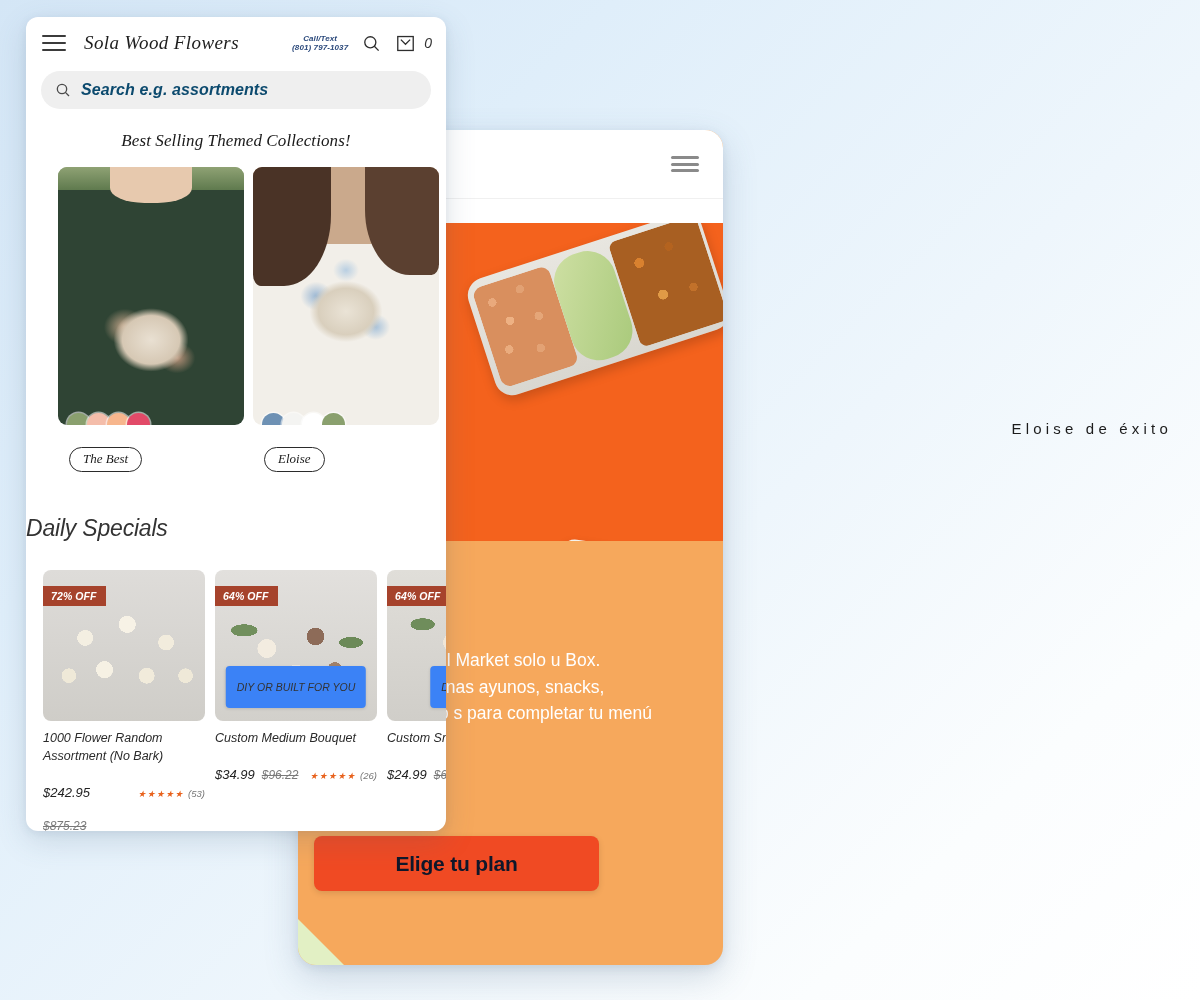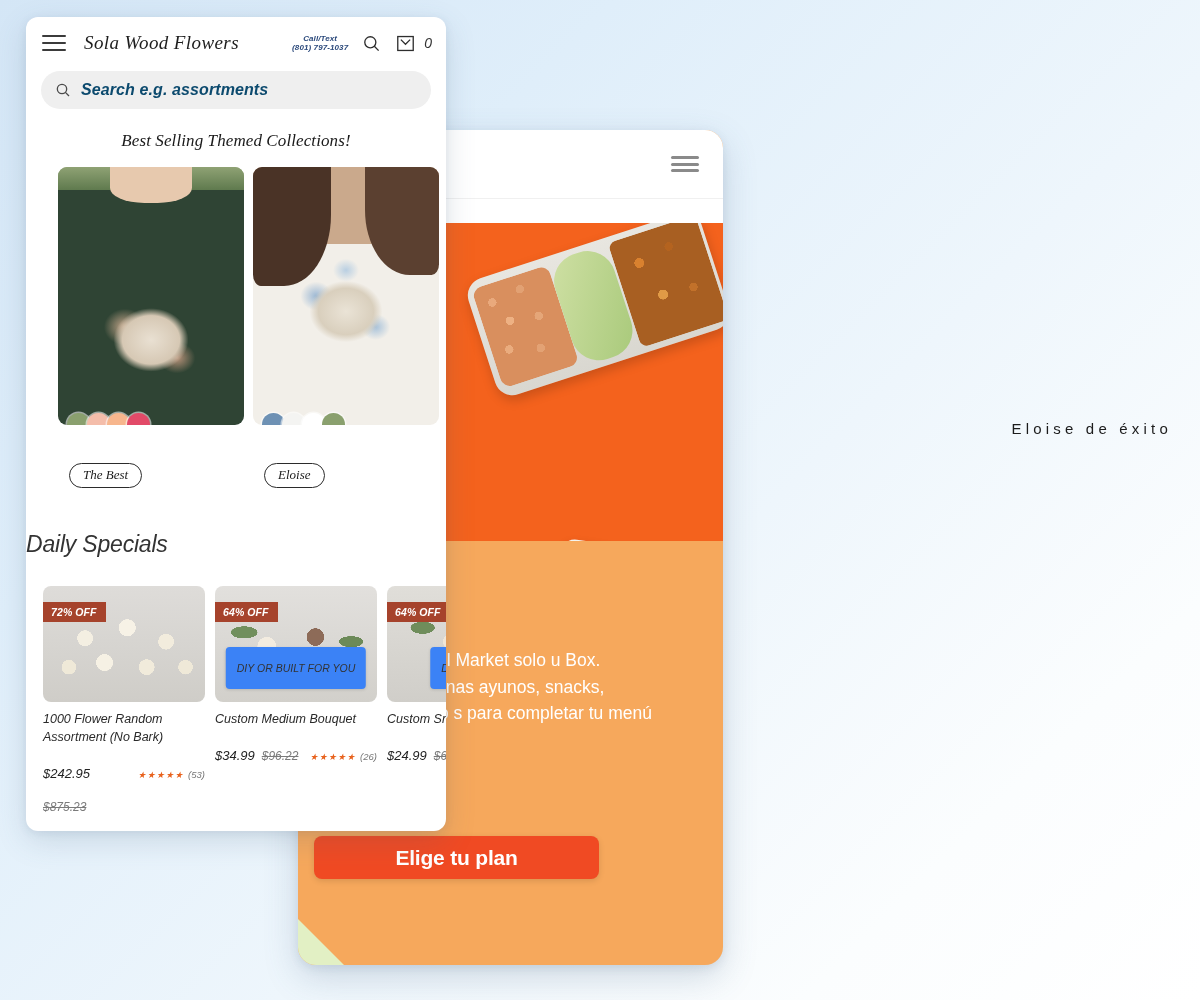--- a/index.html
+++ b/index.html
@@ -43,31 +43,31 @@
     text-align:center; font-family:"Liberation Serif", serif; font-size:17px;
     color:#1a1a1a; margin-top:22px; letter-spacing:.1px;
   }
   #collections-row{ display:flex; gap:9px; padding:0 0 0 32px; margin-top:16px; }
   .coll-card{ flex:0 0 186px; position:relative; }
   .coll-img{ width:186px; height:258px; border-radius:9px; overflow:hidden; position:relative; }
   .coll-dots{ position:absolute; left:9px; bottom:-11px; display:flex; }
   .coll-dots span{ width:23px; height:23px; border-radius:50%; margin-right:-3px; display:block;
       box-shadow:0 0 0 1.5px rgba(255,255,255,.55);}
   .coll-label{
-    display:inline-block; margin-top:38px; margin-left:11px; padding:3px 13px 4px;
+    display:inline-block; margin-top:22px; margin-left:11px; padding:3px 13px 4px;
     border:1.2px solid #2b2b2b; border-radius:13px;
     font-family:"Liberation Serif", serif; font-size:13px; color:#1b1b1b;
   }
 
   #specials-title{
     font-size:23px; color:#333; margin-top:43px; font-weight:400; letter-spacing:-.2px;
   }
   #specials-row{ display:flex; gap:10px; padding-left:17px; margin-top:28px;}
   .prod-card{ flex:0 0 162px; }
-  .prod-img{ width:162px; height:116px; border-radius:8px; position:relative; overflow:hidden; }
+  .prod-img{ width:162px; height:151px; border-radius:8px; position:relative; overflow:hidden; }
   .prod-badge{
     position:absolute; left:0; top:16px; background:#a6432c; color:#fff;
     font-size:10.5px; font-weight:bold; padding:4px 9px 4px 8px; letter-spacing:.1px;
   }
   .prod-diy{
     position:absolute; left:50%; transform:translateX(-50%); bottom:13px; background:#3b82f6;
     font-size:10.5px; color:#333; padding:15px 11px; border-radius:4px; white-space:nowrap;
     box-shadow:0 1px 3px rgba(0,0,0,.12);
   }
   .prod-title{ font-size:12.5px; color:#2a2a2a; margin-top:9px; line-height:1.42;}
@@ -89,23 +89,23 @@
   #mk-logo{ width:46px; height:46px; border:3px solid #f0732a; border-radius:13px;
             display:flex; align-items:center; justify-content:center; }
   #mk-burger{ margin-left:auto; width:28px; height:16px; display:flex; flex-direction:column; justify-content:space-between;}
   #mk-burger i{ height:3px; background:#8a8a8a; border-radius:2px; display:block;}
   #mk-subbar{ height:25px; background:#fff; border-top:1px solid #f0f0f0;}
   #mk-hero{ height:318px; position:relative; overflow:hidden; background:#f4621d;}
   #mk-body{ padding:42px 30px 0 30px; position:relative;}
   #mk-heading{ font-size:46px; font-weight:bold; color:#fff; line-height:1; letter-spacing:-1px;}
   #mk-para{ font-size:17.5px; color:#ffffff; line-height:1.52; margin-top:18px; max-width:330px;}
   #mk-cta{
-    position:absolute; left:16px; top:706px; width:285px; height:43px; background:#f04a23;
+    position:absolute; left:16px; top:706px; width:285px; height:55px; background:#f04a23;
     border-radius:8px; display:flex; align-items:center; justify-content:center;
-    color:#ffffff; font-size:21px; font-weight:bold; letter-spacing:-.2px; cursor:pointer;
+    color:#0f172a; font-size:21px; font-weight:bold; letter-spacing:-.2px; cursor:pointer;
     box-shadow:0 2px 6px rgba(0,0,0,.12);
   }
   #mk-green-corner{
     position:absolute; left:0; bottom:0; width:0; height:0;
     border-left:46px solid #e2f0c4; border-top:46px solid transparent;
   }
 
   
   #promo-text{ position:absolute; right:28px; top:420px; width:430px; text-align:right; z-index:1;}
   #promo-eyebrow{ font-size:15px; color:#1c1c1c; letter-spacing:4.2px; margin-bottom:10px;}

